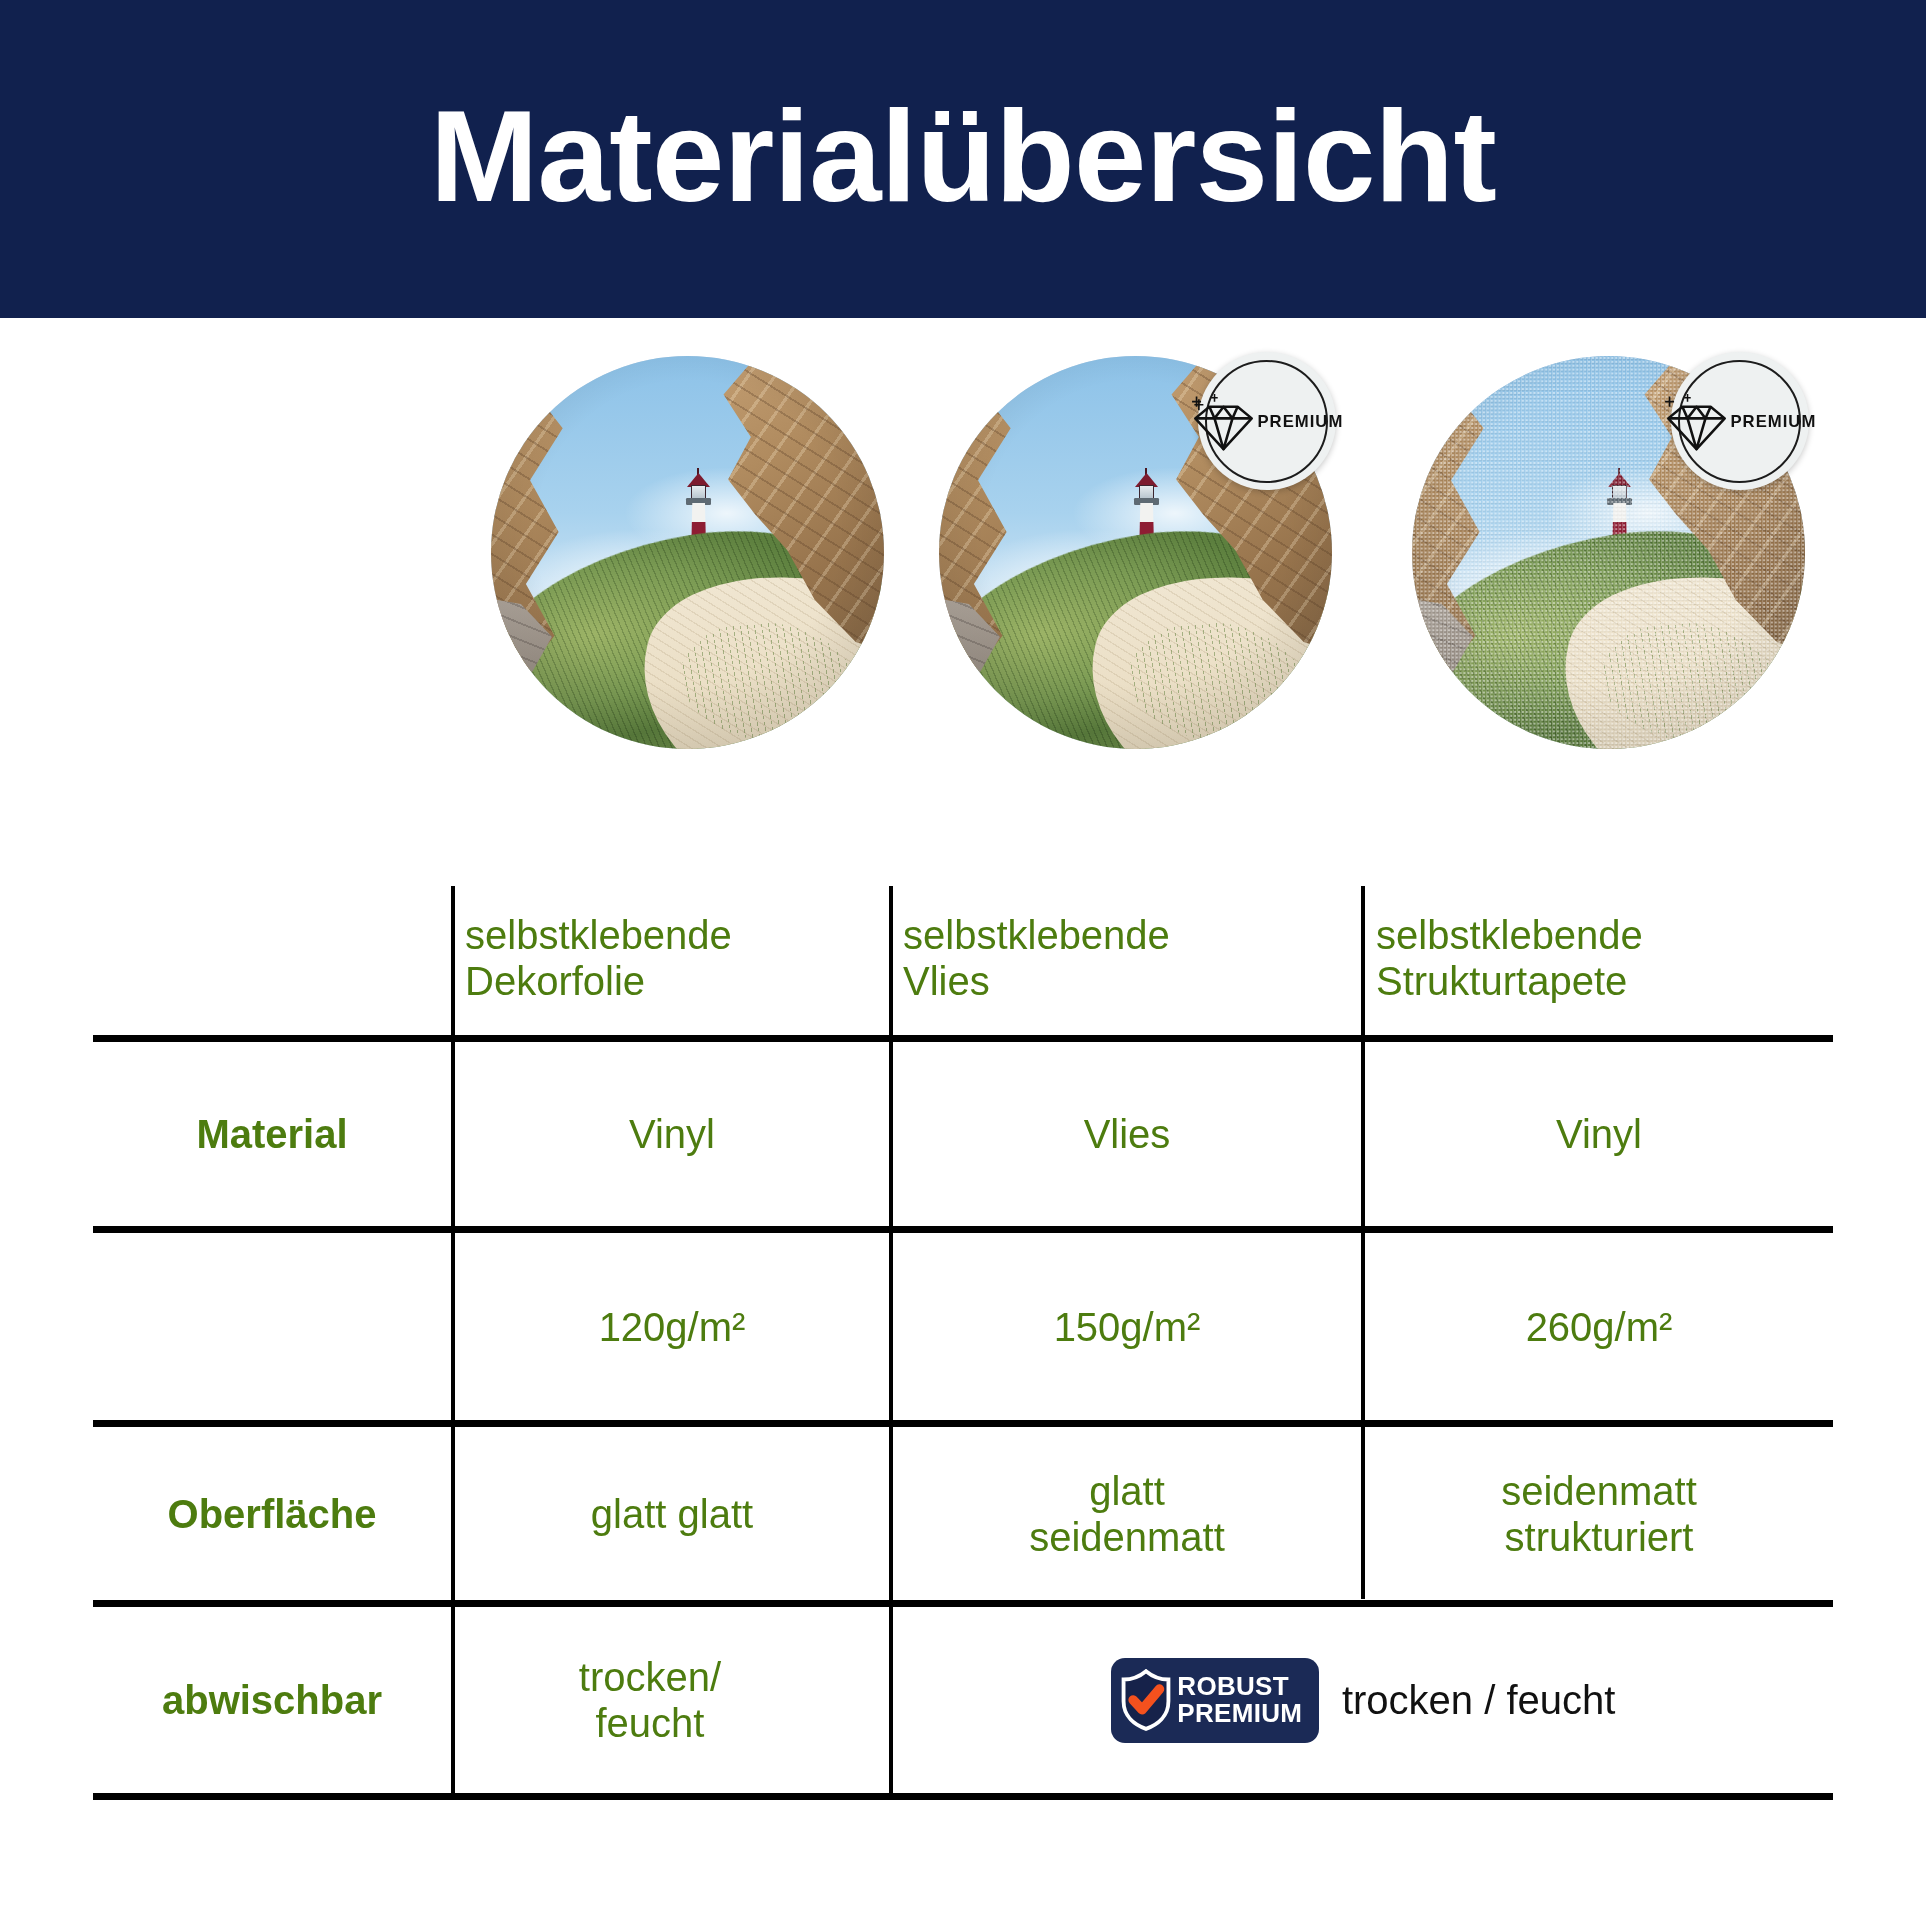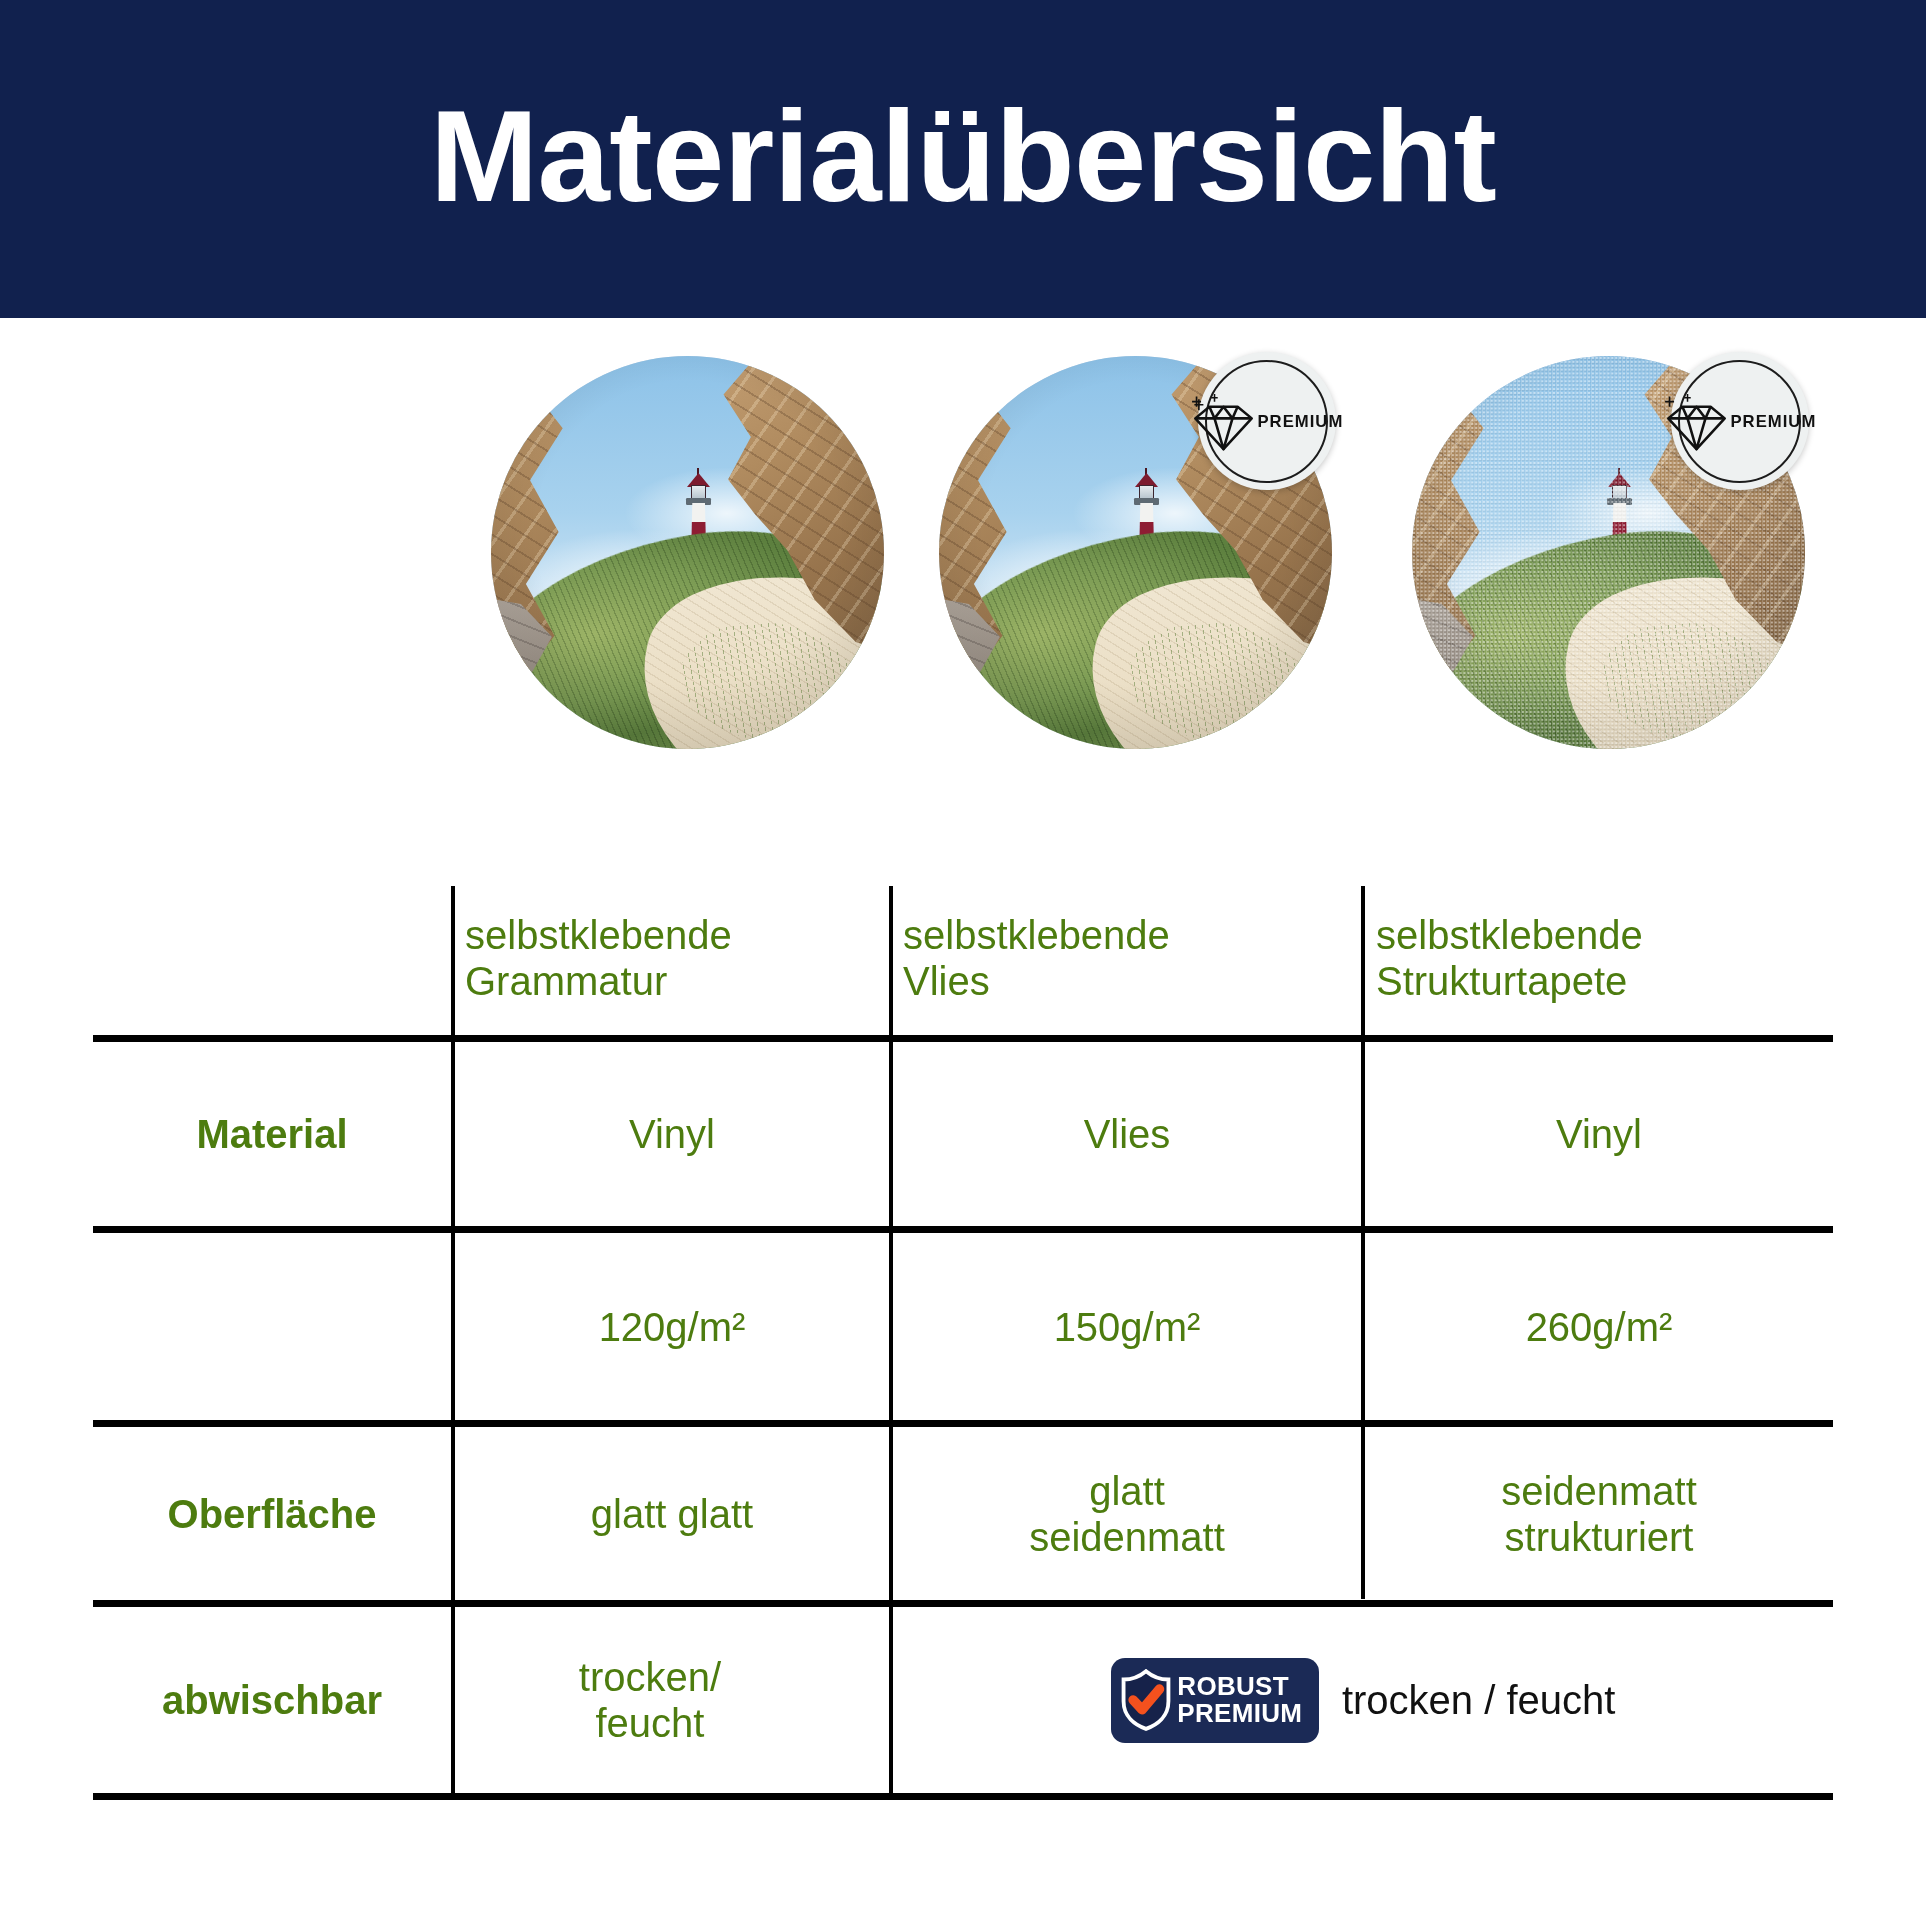--- a/index.html
+++ b/index.html
@@ -347,21 +347,21 @@
   <div class="vline" style="left:1268px;top:32px;height:713px;"></div>
 
   <div class="hline" style="top:181px;"></div>
   <div class="hline" style="top:372px;"></div>
   <div class="hline" style="top:566px;"></div>
   <div class="hline" style="top:746px;"></div>
   <div class="hline" style="top:939px;"></div>
 
   <div class="cell th" style="left:372px;top:31px;width:411px;height:145px;flex-direction:column;align-items:flex-start;justify-content:center;text-align:left;">
     <span>selbstklebende</span>
-    <span>Grammatur</span>
+    <span>Dekorfolie</span>
   </div>
 
   <div class="cell th" style="left:810px;top:31px;width:449px;height:145px;flex-direction:column;align-items:flex-start;justify-content:center;text-align:left;">
     <span>selbstklebende</span>
     <span>Vlies</span>
   </div>
 
   <div class="cell th" style="left:1283px;top:31px;width:456px;height:145px;flex-direction:column;align-items:flex-start;justify-content:center;text-align:left;">
     <span>selbstklebende</span>
     <span>Strukturtapete</span>

